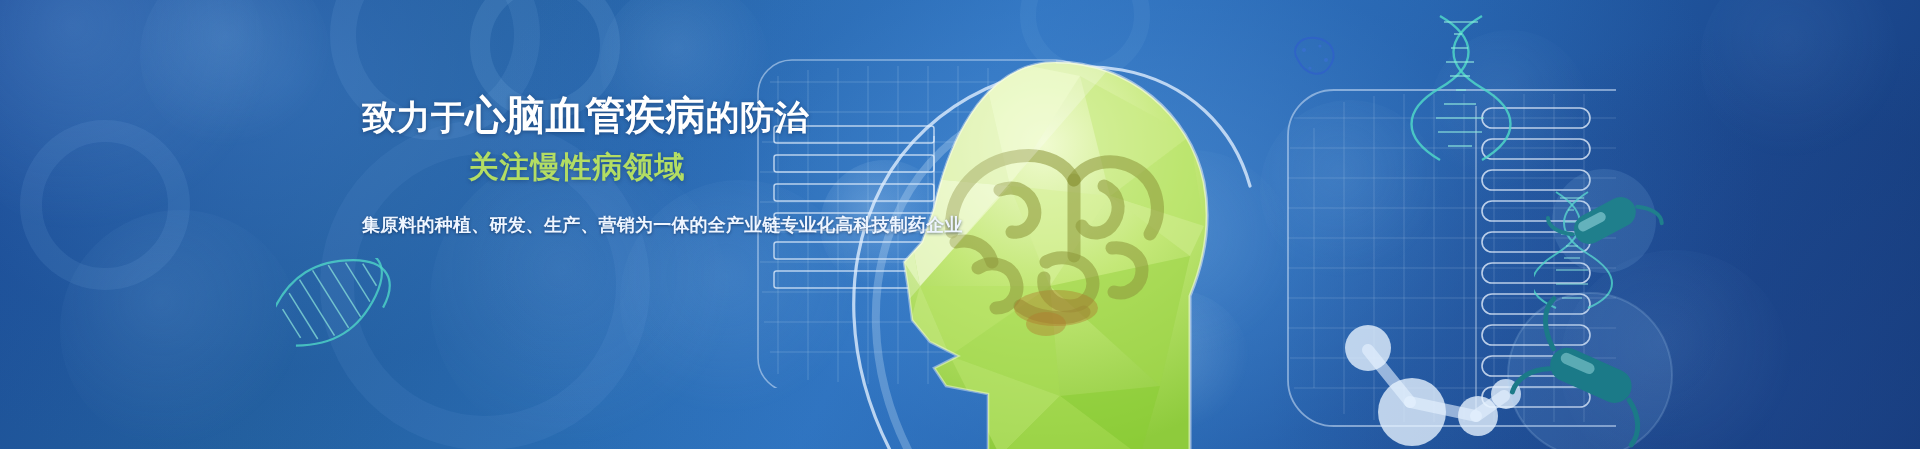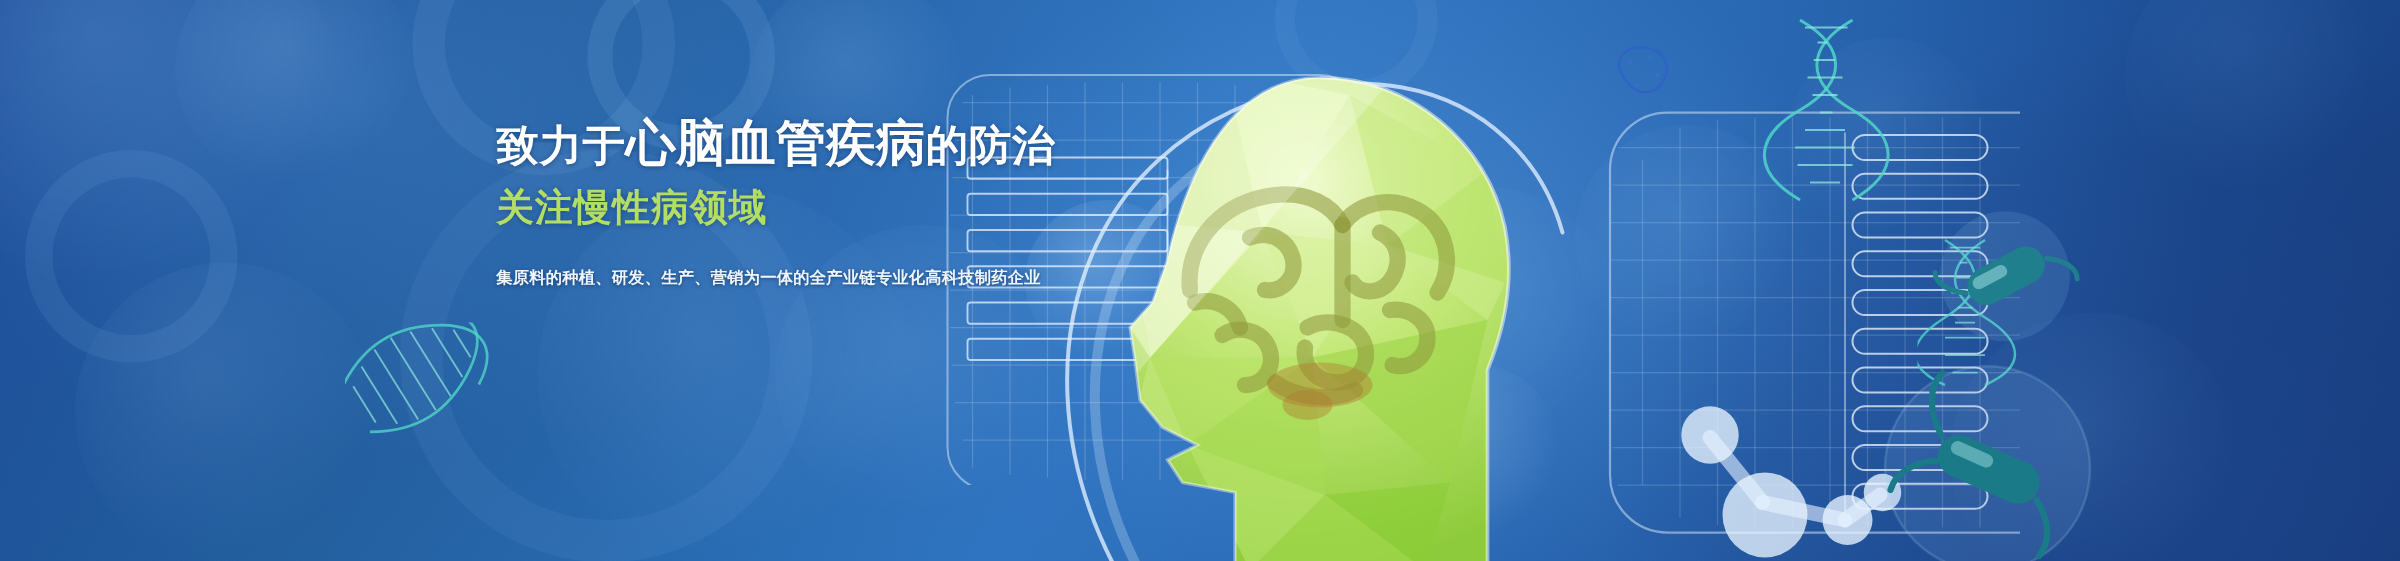--- a/index.html
+++ b/index.html
@@ -22,22 +22,21 @@
   
   .bokeh{position:absolute;border-radius:50%;pointer-events:none;}
   .bokeh.ring{background:transparent;}
   .bokeh.soft{filter:blur(.4px);}
 
   
   .copy{
     position:absolute;
     left:362px; top:92px;
     width:430px;
-    text-align:left;
-    margin-left:35px;
+    text-align:center;
   }
   .headline{
     margin:0;
     color:#ffffff;
     font-weight:bold;
     font-size:34px;
     line-height:1.18;
     letter-spacing:.5px;
     white-space:nowrap;
     text-shadow:0 1px 4px rgba(6,28,66,.45);
@@ -48,21 +47,21 @@
     color:#b3dd63;
     font-size:30px;
     font-weight:bold;
     line-height:1.2;
     letter-spacing:1px;
     text-shadow:0 1px 4px rgba(6,28,66,.35);
   }
   .tagline{
     margin:28px 0 0 0;
     color:#eef5ff;
-    font-size:13px;
+    font-size:18px;
     font-weight:bold;
     letter-spacing:.2px;
     white-space:nowrap;
     text-shadow:0 1px 3px rgba(6,28,66,.55);
   }
 
   
   .art{position:absolute;inset:0;pointer-events:none;}
   .art svg{position:absolute;}
 </style>

